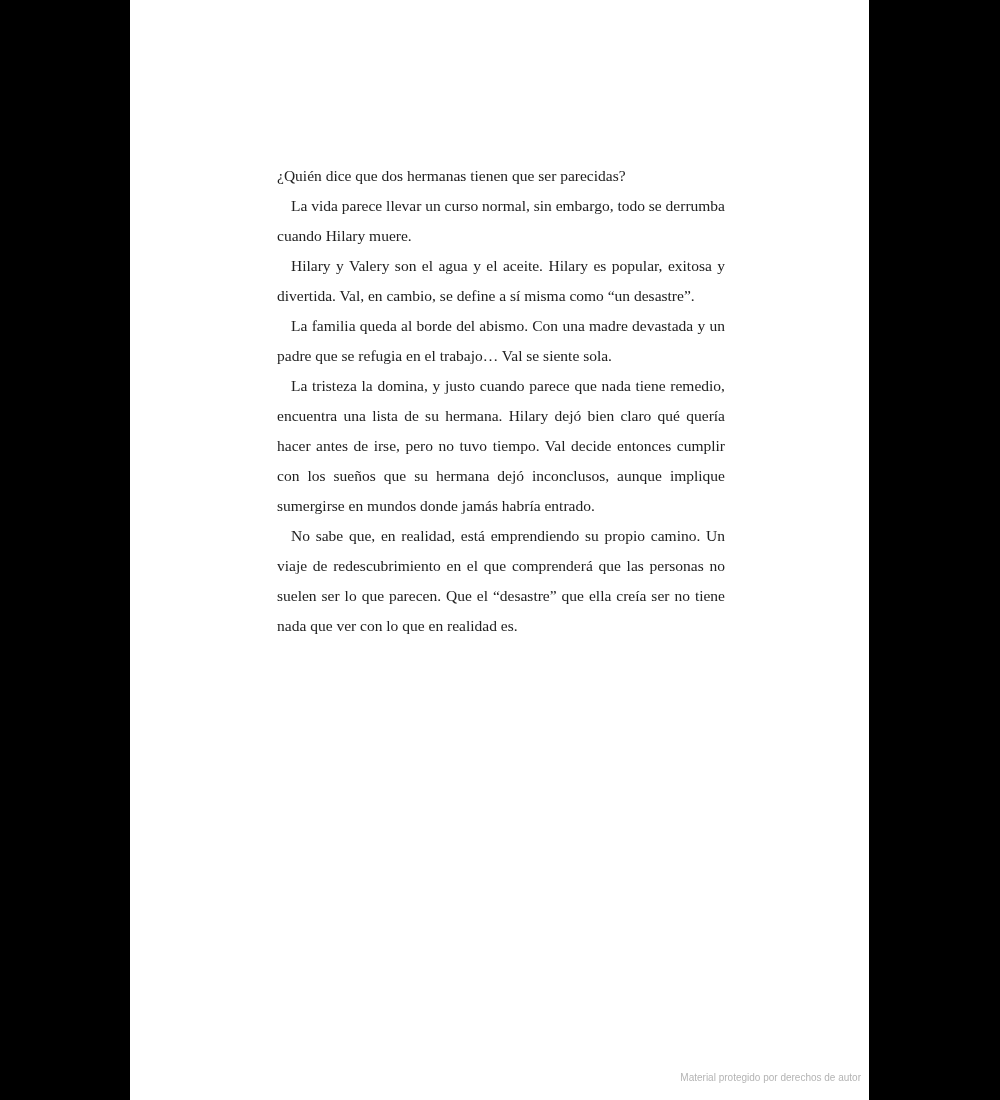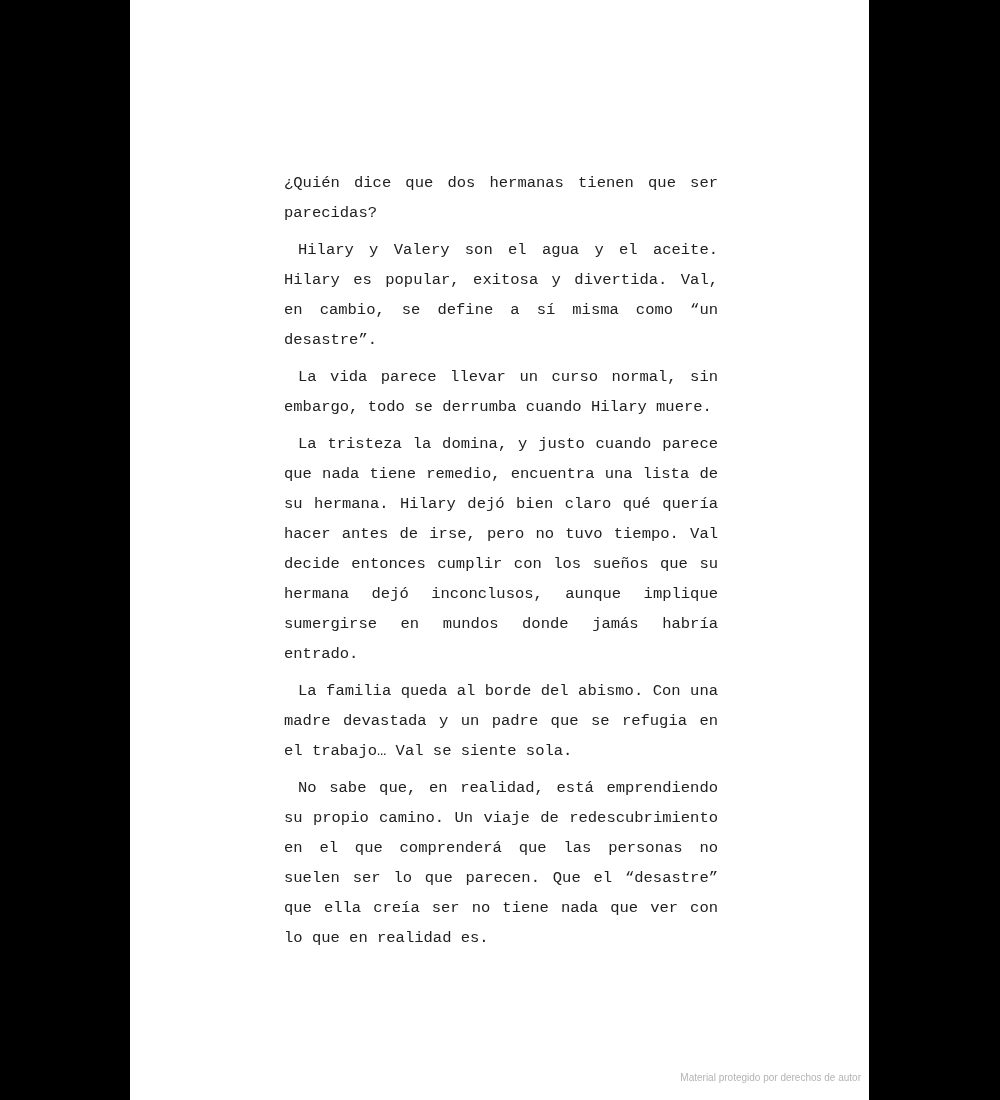--- a/index.html
+++ b/index.html
@@ -26,23 +26,22 @@
     position: absolute;
     left: 147px;
     top: 161px;
     width: 448px;
     color: #212121;
     font-size: 15.5px;
     line-height: 30px;
     text-align: justify;
   }
   .text-block p {
-    margin: 7px;
+    margin: 0;
     padding: 0;
-    font-family: Liberation Mono, monospace;
   }
   .text-block p.indent {
     text-indent: 14px;
   }
   .text-block p:last-child::after {
     
     content: "";
   }
   .watermark {
     position: absolute;
@@ -54,20 +53,20 @@
     white-space: nowrap;
     text-align: right;
   }
 </style>
 </head>
 <body>
 
 <div class="book-page">
   <div class="text-block">
     <p>¿Quién dice que dos hermanas tienen que ser parecidas?</p>
+    <p class="indent">La vida parece llevar un curso normal, sin embargo, todo se derrumba cuando Hilary muere.</p>
     <p class="indent">Hilary y Valery son el agua y el aceite. Hilary es popular, exitosa y divertida. Val, en cambio, se define a sí misma como “un desastre”.</p>
-    <p class="indent">La vida parece llevar un curso normal, sin embargo, todo se derrumba cuando Hilary muere.</p>
+    <p class="indent">La familia queda al borde del abismo. Con una madre devastada y un padre que se refugia en el trabajo… Val se siente sola.</p>
     <p class="indent">La tristeza la domina, y justo cuando parece que nada tiene remedio, encuentra una lista de su hermana. Hilary dejó bien claro qué quería hacer antes de irse, pero no tuvo tiempo. Val decide entonces cumplir con los sueños que su hermana dejó inconclusos, aunque implique sumergirse en mundos donde jamás habría entrado.</p>
-    <p class="indent">La familia queda al borde del abismo. Con una madre devastada y un padre que se refugia en el trabajo… Val se siente sola.</p>
     <p class="indent">No sabe que, en realidad, está emprendiendo su propio camino. Un viaje de redescubrimiento en el que comprenderá que las personas no suelen ser lo que parecen. Que el “desastre” que ella creía ser no tiene nada que ver con lo que en realidad es.</p>
   </div>
   <div class="watermark">Material protegido por derechos de autor</div>
 </div>
 
 </body></html>

